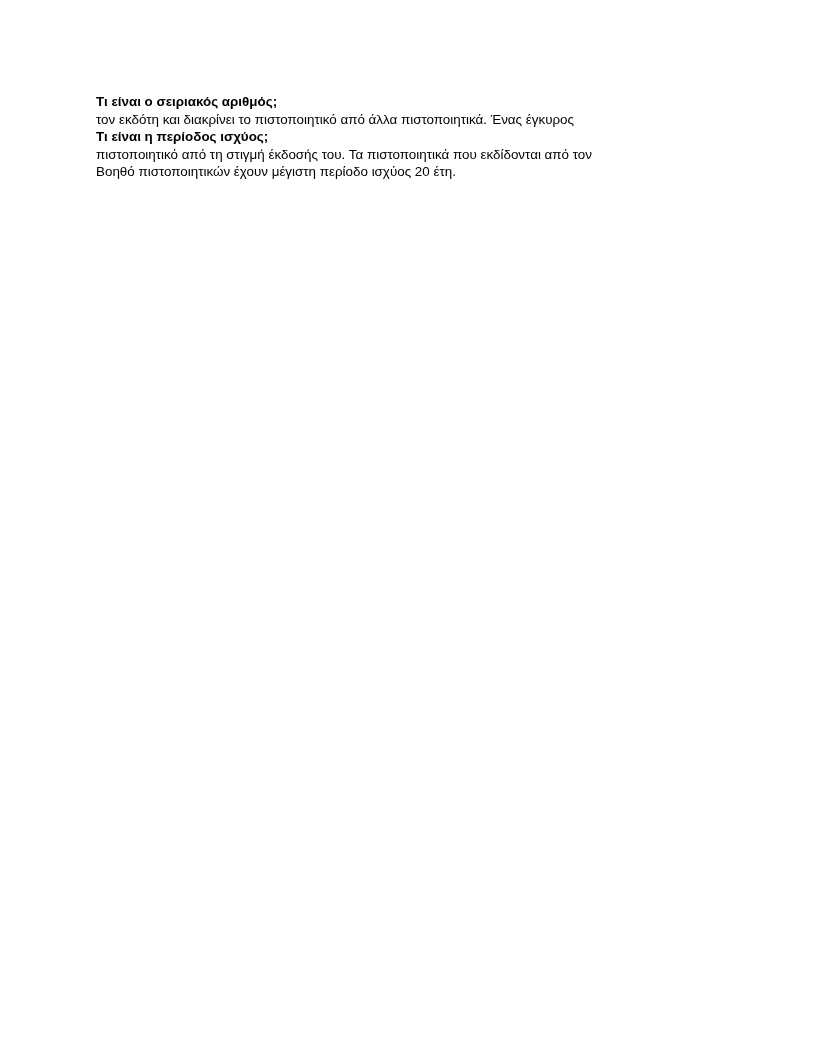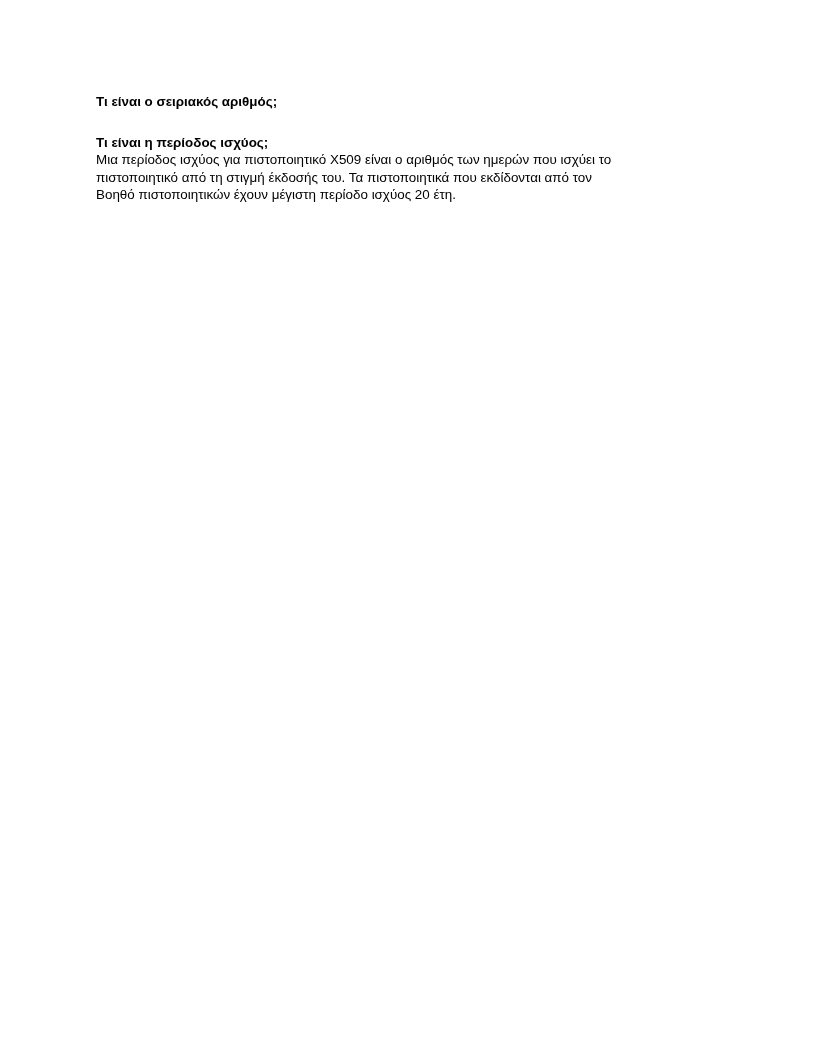--- a/index.html
+++ b/index.html
@@ -17,21 +17,21 @@
     width: 816px;
     height: 1056px;
     background: #ffffff;
     padding: 93px 94px 0 96px;
     font-family: "Liberation Sans", "DejaVu Sans", sans-serif;
     font-size: 13.4px;
     line-height: 17.5px;
     color: #000000;
   }
   .faq-section { margin: 0; }
-  .faq-section + .faq-section { margin-top: 23px; }
+  .faq-section + .faq-section { margin-top: 0; }
   .faq-heading {
     font-size: inherit;
     line-height: inherit;
     font-weight: 700;
     margin: 0;
     padding: 0;
   }
   .faq-body {
     margin: 0;
     padding: 0;
@@ -42,25 +42,25 @@
   }
 </style>
 </head>
 <body>
 
 <div class="page">
 
   <section class="faq-section">
     <h2 class="faq-heading">Τι είναι ο σειριακός αριθμός;</h2>
     <p class="faq-body">
+      <span class="line">τον εκδότη και διακρίνει το πιστοποιητικό από άλλα πιστοποιητικά. Ένας έγκυρος</span>
     </p>
   </section>
 
   <section class="faq-section">
     <h2 class="faq-heading">Τι είναι η περίοδος ισχύος;</h2>
     <p class="faq-body">
-      <span class="line">Μια περίοδος ισχύος για πιστοποιητικό X509 είναι ο αριθμός των ημερών που ισχύει το</span>
       <span class="line">πιστοποιητικό από τη στιγμή έκδοσής του. Τα πιστοποιητικά που εκδίδονται από τον</span>
       <span class="line">Βοηθό πιστοποιητικών έχουν μέγιστη περίοδο ισχύος 20 έτη.</span>
     </p>
   </section>
 
 </div>
 
 </body></html>

